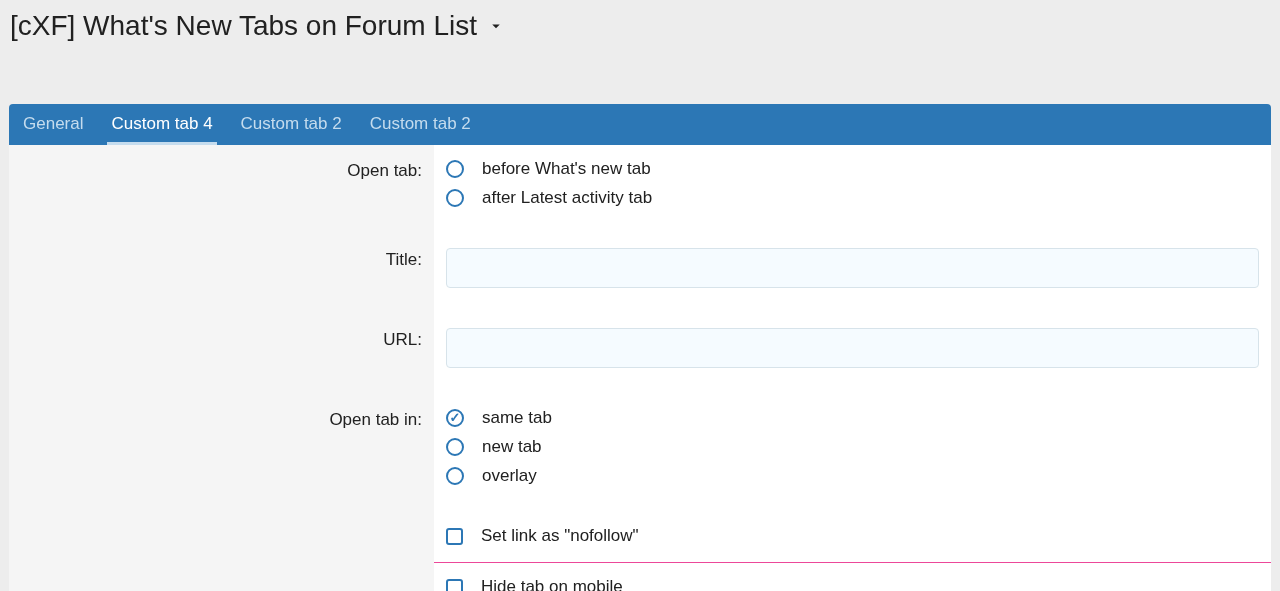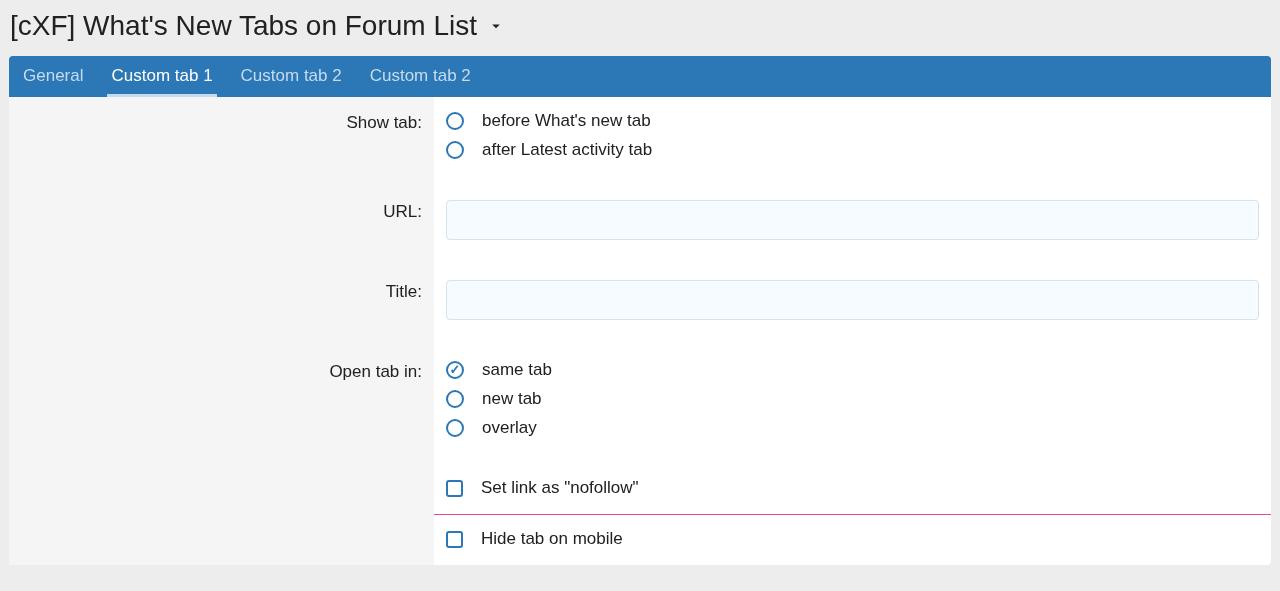--- a/index.html
+++ b/index.html
@@ -43,20 +43,21 @@
       display: flex;
       margin: 0 9px;
       border-top-left-radius: 4px;
       border-top-right-radius: 4px;
     }
     .tab-bar {
       background: #2977b8;
       background: #2e78b5;
       background: #2a72ae;
       background: #2a72af;
+      margin-top: 48px;
     }
     .tab-bar {
       background: #2d79b8;
     }
     .tab-bar {
       background: #2975b3;
     }
     .tab-bar {
       background: #2c77b5;
     }
@@ -173,51 +174,51 @@
   <h1 class="page-title">[cXF] What's New Tabs on Forum List</h1>
   <span class="title-caret">
     <svg viewBox="0 0 24 24">
         <path d="M7 10l5 5 5-5z"></path>
       </svg>
   </span>
 </div>
 
 <div class="tab-bar">
   <div class="tab">General</div>
-  <div class="tab active">Custom tab 1</div>
+  <div class="tab active">Custom tab 4</div>
   <div class="tab">Custom tab 2</div>
   <div class="tab">Custom tab 2</div>
 </div>
 
 <div class="panel">
   <div class="form-container">
 
     <div class="row">
-      <div class="row-label">Show tab:</div>
+      <div class="row-label">Open tab:</div>
       <div class="row-content spacer-bottom">
         <div class="radio-option">
           <span class="radio-circle"></span>
           <span class="option-label">before What's new tab</span>
         </div>
         <div class="radio-option">
           <span class="radio-circle"></span>
           <span class="option-label">after Latest activity tab</span>
         </div>
       </div>
     </div>
 
     <div class="row">
+      <div class="row-label">Title:</div>
+      <div class="row-content spacer-bottom">
+        <input type="text" class="text-input" value="" style="">
+      </div>
+    </div>
+
+    <div class="row">
       <div class="row-label">URL:</div>
-      <div class="row-content spacer-bottom">
-        <input type="text" class="text-input" value="" style="">
-      </div>
-    </div>
-
-    <div class="row">
-      <div class="row-label">Title:</div>
       <div class="row-content spacer-bottom">
         <input type="text" class="text-input" value="" style="">
       </div>
     </div>
 
     <div class="row">
       <div class="row-label">Open tab in:</div>
       <div class="row-content spacer-bottom">
         <div class="radio-option">
           <span class="radio-circle checked"></span>

